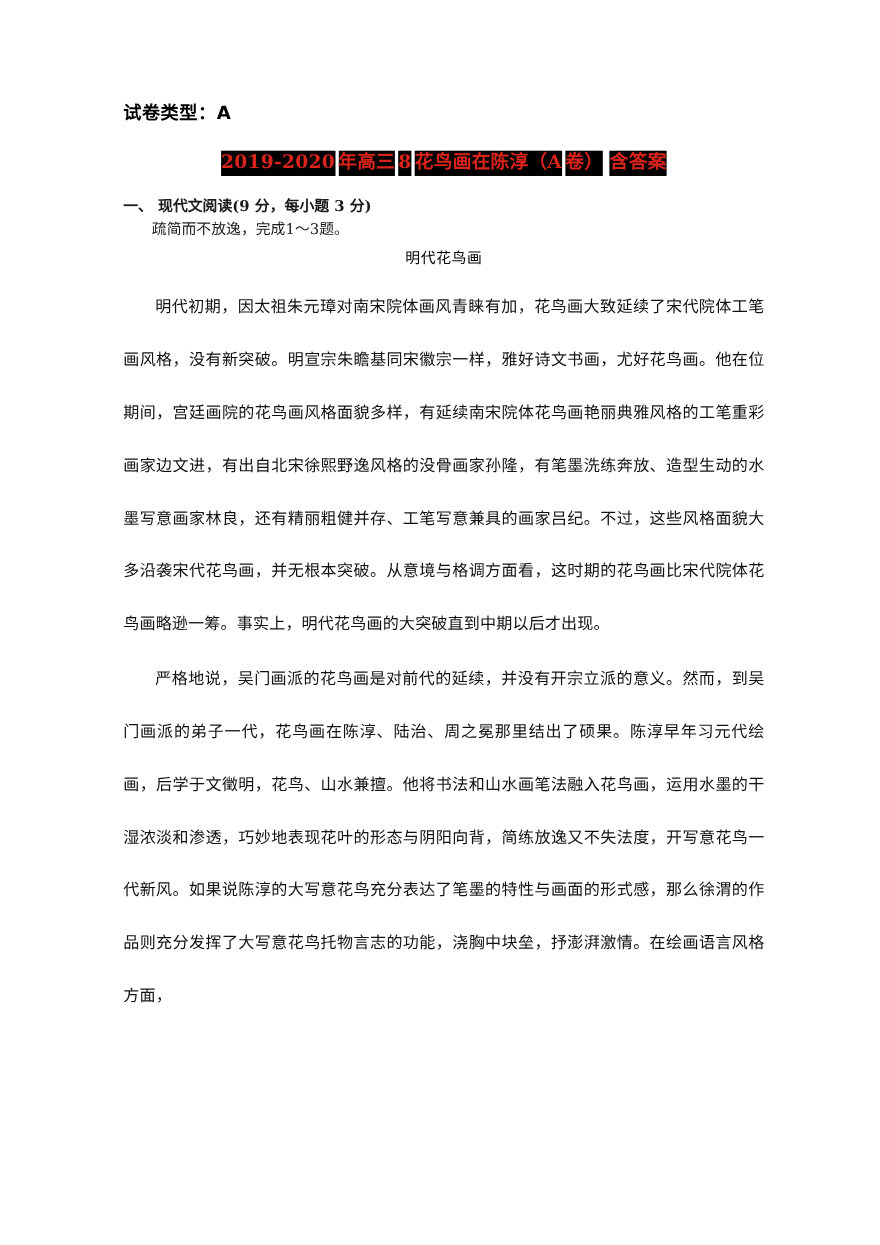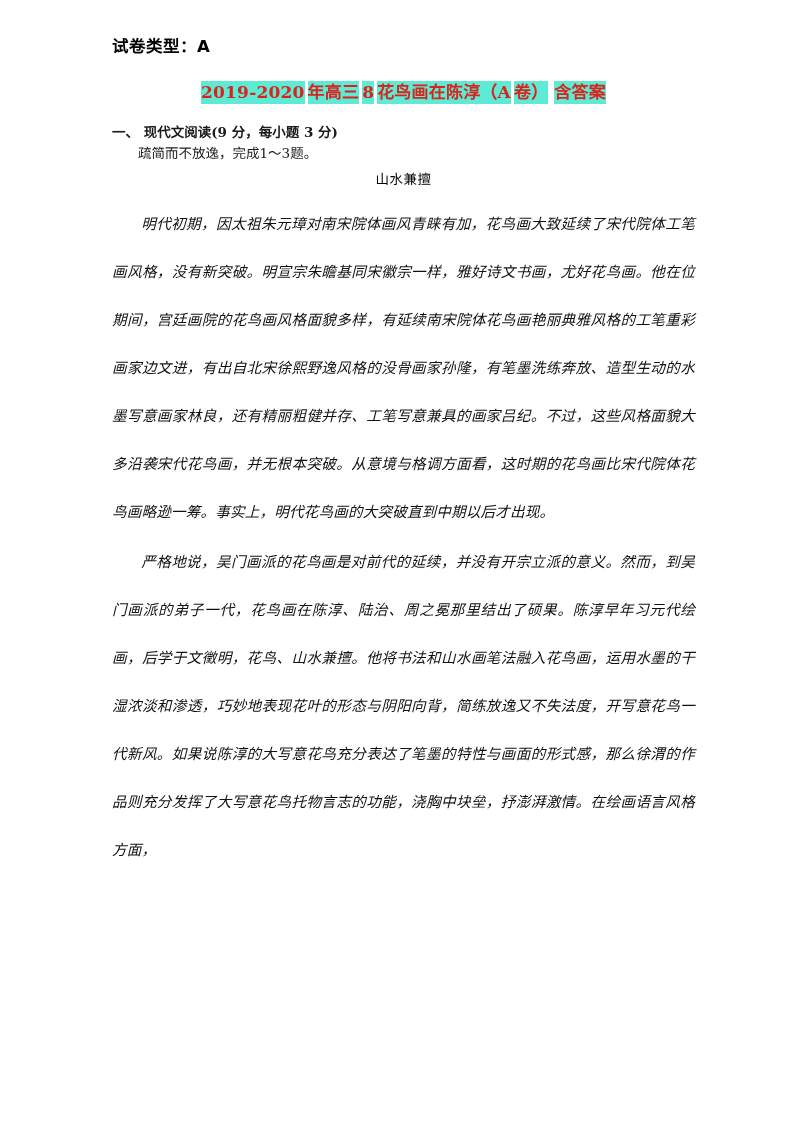--- a/index.html
+++ b/index.html
@@ -18,21 +18,21 @@
     -webkit-font-smoothing: antialiased;
   }
 
   .page {
     position: absolute;
     left: 0;
     top: 0;
     width: 800px;
     height: 1132px;
     box-sizing: border-box;
-    padding: 36px 105px 0 112px;
+    padding: 92px 105px 0 112px;
   }
 
   
   .exam-type {
     font-family: "DejaVu Sans", "Liberation Sans", sans-serif;
     font-weight: 700;
     font-size: 16.5px;
     line-height: 22px;
     letter-spacing: 0.5px;
     margin: 0 0 22px 0;
@@ -45,21 +45,21 @@
     margin: 0 0 18px 0;
     font-family: "DejaVu Serif", "Liberation Serif", serif;
     font-weight: 700;
     font-size: 17px;
     line-height: 24px;
     color: #D9241C;
     letter-spacing: 0.2px;
     white-space: nowrap;
   }
   .doc-title .hl {
-    background-color: #5eead4;
+    background-color: #000000;
     padding: 1px 0 2px 0;
   }
   .doc-title .gap {
     display: inline-block;
     width: 3px;
   }
 
   
   .serif-block {
     font-family: "DejaVu Serif", "Liberation Serif", serif;
@@ -89,21 +89,20 @@
     font-family: "DejaVu Sans", "Liberation Sans", sans-serif;
     font-size: 14.6px;
     line-height: 48px;
     text-align: justify;
     text-justify: inter-ideograph;
     text-indent: 2em;
     margin: 0 0 2px 0;
     letter-spacing: 0.15px;
     word-break: break-all;
     color: #111111;
-    font-style: italic;
   }
   .body-text.last {
     margin-bottom: 0;
   }
 </style>
 </head>
 <body>
 
 <div class="page">
 
@@ -111,20 +110,20 @@
 
   <div class="doc-title">
     <span class="hl">2019-2020</span><span class="gap"></span><span class="hl">年高三</span><span class="gap"></span><span class="hl">8</span><span class="gap"></span><span class="hl">花鸟画在陈淳（A</span><span class="gap"></span><span class="hl">卷）</span><span class="gap"></span><span class="gap"></span><span class="hl">含答案</span>
   </div>
 
   <div class="serif-block">
     <div class="row1">一、 现代文阅读(9 分，每小题 3 分)</div>
     <div class="row2">疏简而不放逸，完成1～3题。</div>
   </div>
 
-  <div class="article-heading">山水兼擅</div>
+  <div class="article-heading">明代花鸟画</div>
 
   <p class="body-text">明代初期，因太祖朱元璋对南宋院体画风青睐有加，花鸟画大致延续了宋代院体工笔画风格，没有新突破。明宣宗朱瞻基同宋徽宗一样，雅好诗文书画，尤好花鸟画。他在位期间，宫廷画院的花鸟画风格面貌多样，有延续南宋院体花鸟画艳丽典雅风格的工笔重彩画家边文进，有出自北宋徐熙野逸风格的没骨画家孙隆，有笔墨洗练奔放、造型生动的水墨写意画家林良，还有精丽粗健并存、工笔写意兼具的画家吕纪。不过，这些风格面貌大多沿袭宋代花鸟画，并无根本突破。从意境与格调方面看，这时期的花鸟画比宋代院体花鸟画略逊一筹。事实上，明代花鸟画的大突破直到中期以后才出现。</p>
 
 
   <p class="body-text last">严格地说，吴门画派的花鸟画是对前代的延续，并没有开宗立派的意义。然而，到吴门画派的弟子一代，花鸟画在陈淳、陆治、周之冕那里结出了硕果。陈淳早年习元代绘画，后学于文徵明，花鸟、山水兼擅。他将书法和山水画笔法融入花鸟画，运用水墨的干湿浓淡和渗透，巧妙地表现花叶的形态与阴阳向背，简练放逸又不失法度，开写意花鸟一代新风。如果说陈淳的大写意花鸟充分表达了笔墨的特性与画面的形式感，那么徐渭的作品则充分发挥了大写意花鸟托物言志的功能，浇胸中块垒，抒澎湃激情。在绘画语言风格方面，</p>
 
 </div>
 
 </body></html>

